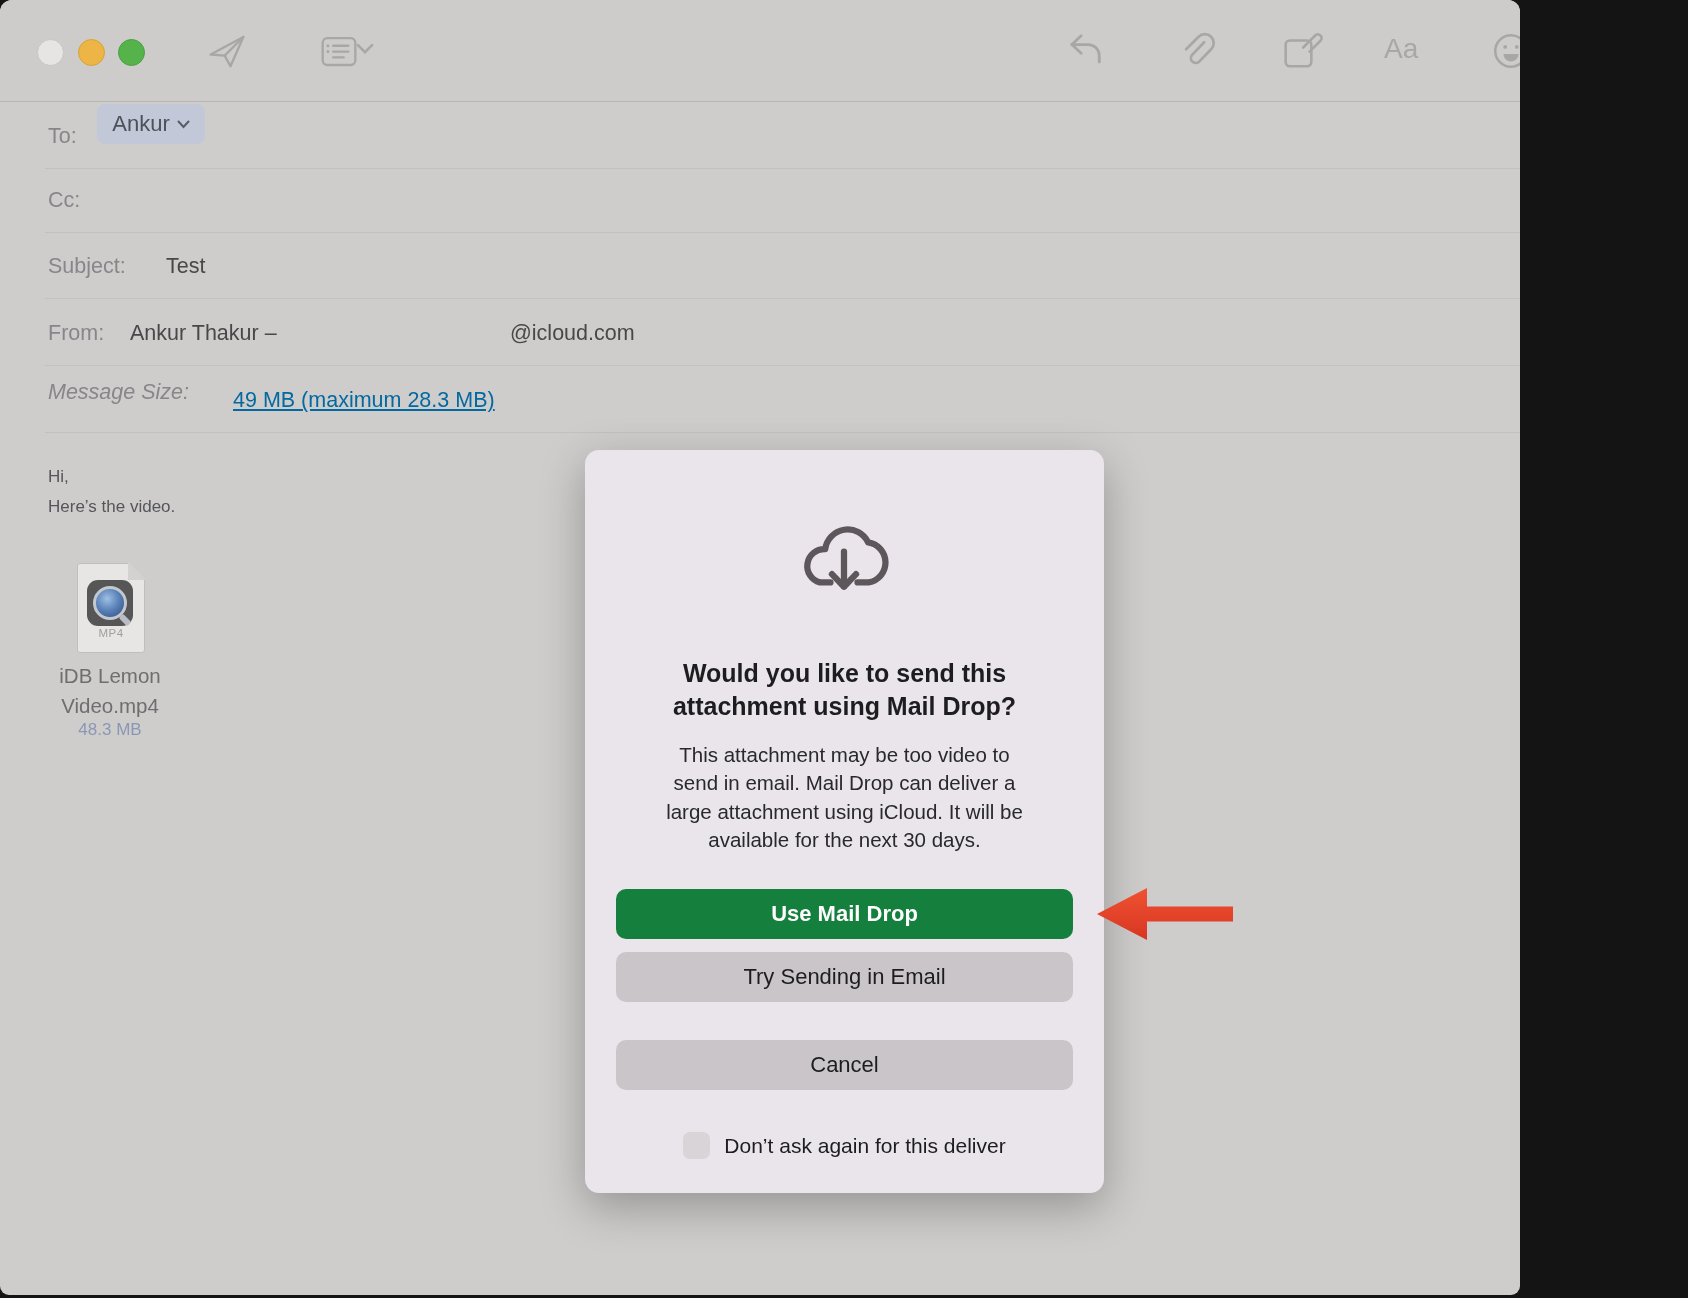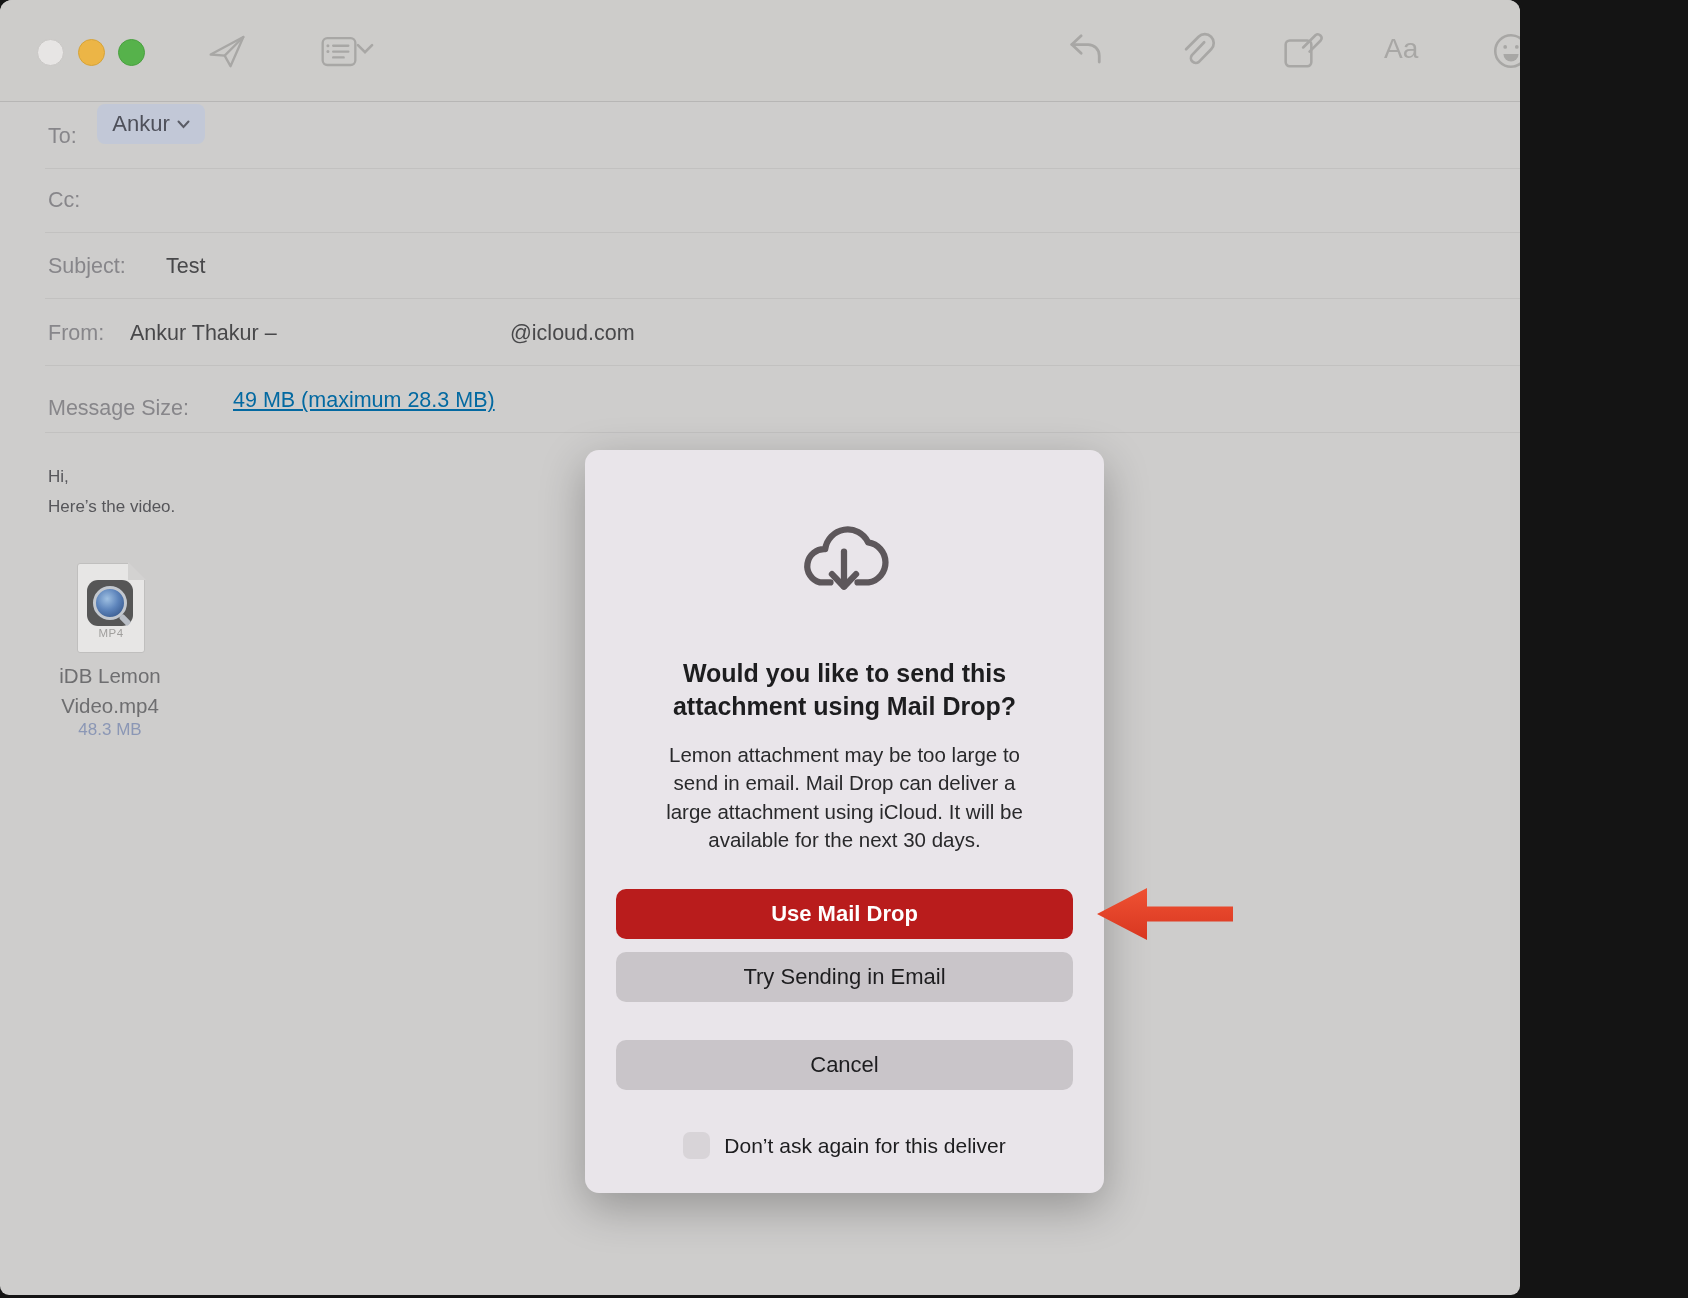--- a/index.html
+++ b/index.html
@@ -52,21 +52,21 @@
   .dialog { position:absolute; left:585px; top:450px; width:519px; height:743px;
     background:#e9e5ea; border-radius:14px; box-shadow:0 14px 45px rgba(0,0,0,.28); }
   .cloud { position:absolute; left:205px; top:62px; width:108px; height:95px; color:#5d575b; }
   .dlg-title { position:absolute; left:0; top:207px; width:100%; text-align:center;
     font-size:25px; line-height:33px; font-weight:bold; color:#1d1d1f; }
   .dlg-body { position:absolute; left:0; top:291px; width:100%; text-align:center;
     font-size:20.5px; line-height:28.4px; color:#29292b; }
   .dlg-btn { position:absolute; left:31px; width:457px; height:50px; border:none;
     border-radius:10px; font-family:inherit; font-size:22px; display:flex;
     align-items:center; justify-content:center; cursor:pointer; }
-  .btn-primary { top:439px; background:#b91c1c; color:#ffffff; font-weight:600; }
+  .btn-primary { top:439px; background:#15803d; color:#ffffff; font-weight:600; }
   .btn-gray { background:#c9c5c9; color:#1d1d1f; font-weight:400; }
   .btn-try { top:502px; }
   .btn-cancel { top:590px; }
   .dlg-check { position:absolute; left:0; top:682px; width:100%; display:flex;
     align-items:center; justify-content:center; gap:14px; }
   .checkbox { width:27px; height:27px; border-radius:7px; background:#d8d4d8; }
   .check-label { font-size:21px; color:#1d1d1f; }
   
   .arrow { position:absolute; left:1095px; top:886px; width:140px; height:56px; }
 </style>
@@ -162,21 +162,21 @@
   <div class="sep" style="top:298px;"></div>
 
   <div>
     <div class="flabel" style="top:321px;">From:</div>
     <div class="fvalue" style="left:130px; top:321px;">Ankur Thakur –</div>
     <div class="fvalue" style="left:510px; top:321px;">@icloud.com</div>
   </div>
   <div class="sep" style="top:365px;"></div>
 
   <div>
-    <div class="flabel" style="top:396px;">Message Size:</div>
+    <div class="flabel" style="top:380px;font-style:italic;">Message Size:</div>
     <div class="fvalue size-value" style="left:233px; top:388px;">49 MB (maximum 28.3 MB)</div>
   </div>
   <div class="sep" style="top:432px;"></div>
 
   <div class="body-text">
     <div>Hi,</div>
     <div>Here’s the video.</div>
   </div>
 
   <div class="attach">
@@ -200,21 +200,21 @@
         <path d="M42 73 H31 A17.5 17.5 0 0 1 36.5 38.6 A23.5 23.5 0 0 1 81 31.5 A21 21 0 0 1 81.5 73 H70"></path>
         <path d="M56 41 V77"></path>
         <path d="M43.5 64.5 L56 77.5 L68.5 64.5"></path>
       </svg>
     </div>
     <div class="dlg-title">
       <div>Would you like to send this</div>
       <div>attachment using Mail Drop?</div>
     </div>
     <div class="dlg-body">
-      <div>Lemon attachment may be too large to</div>
+      <div>This attachment may be too video to</div>
       <div>send in email. Mail Drop can deliver a</div>
       <div>large attachment using iCloud. It will be</div>
       <div>available for the next 30 days.</div>
     </div>
     <button class="dlg-btn btn-primary">Use Mail Drop</button>
     <button class="dlg-btn btn-gray btn-try">Try Sending in Email</button>
     <button class="dlg-btn btn-gray btn-cancel">Cancel</button>
     <div class="dlg-check">
       <div class="checkbox"></div>
       <div class="check-label">Don’t ask again for this deliver</div>

